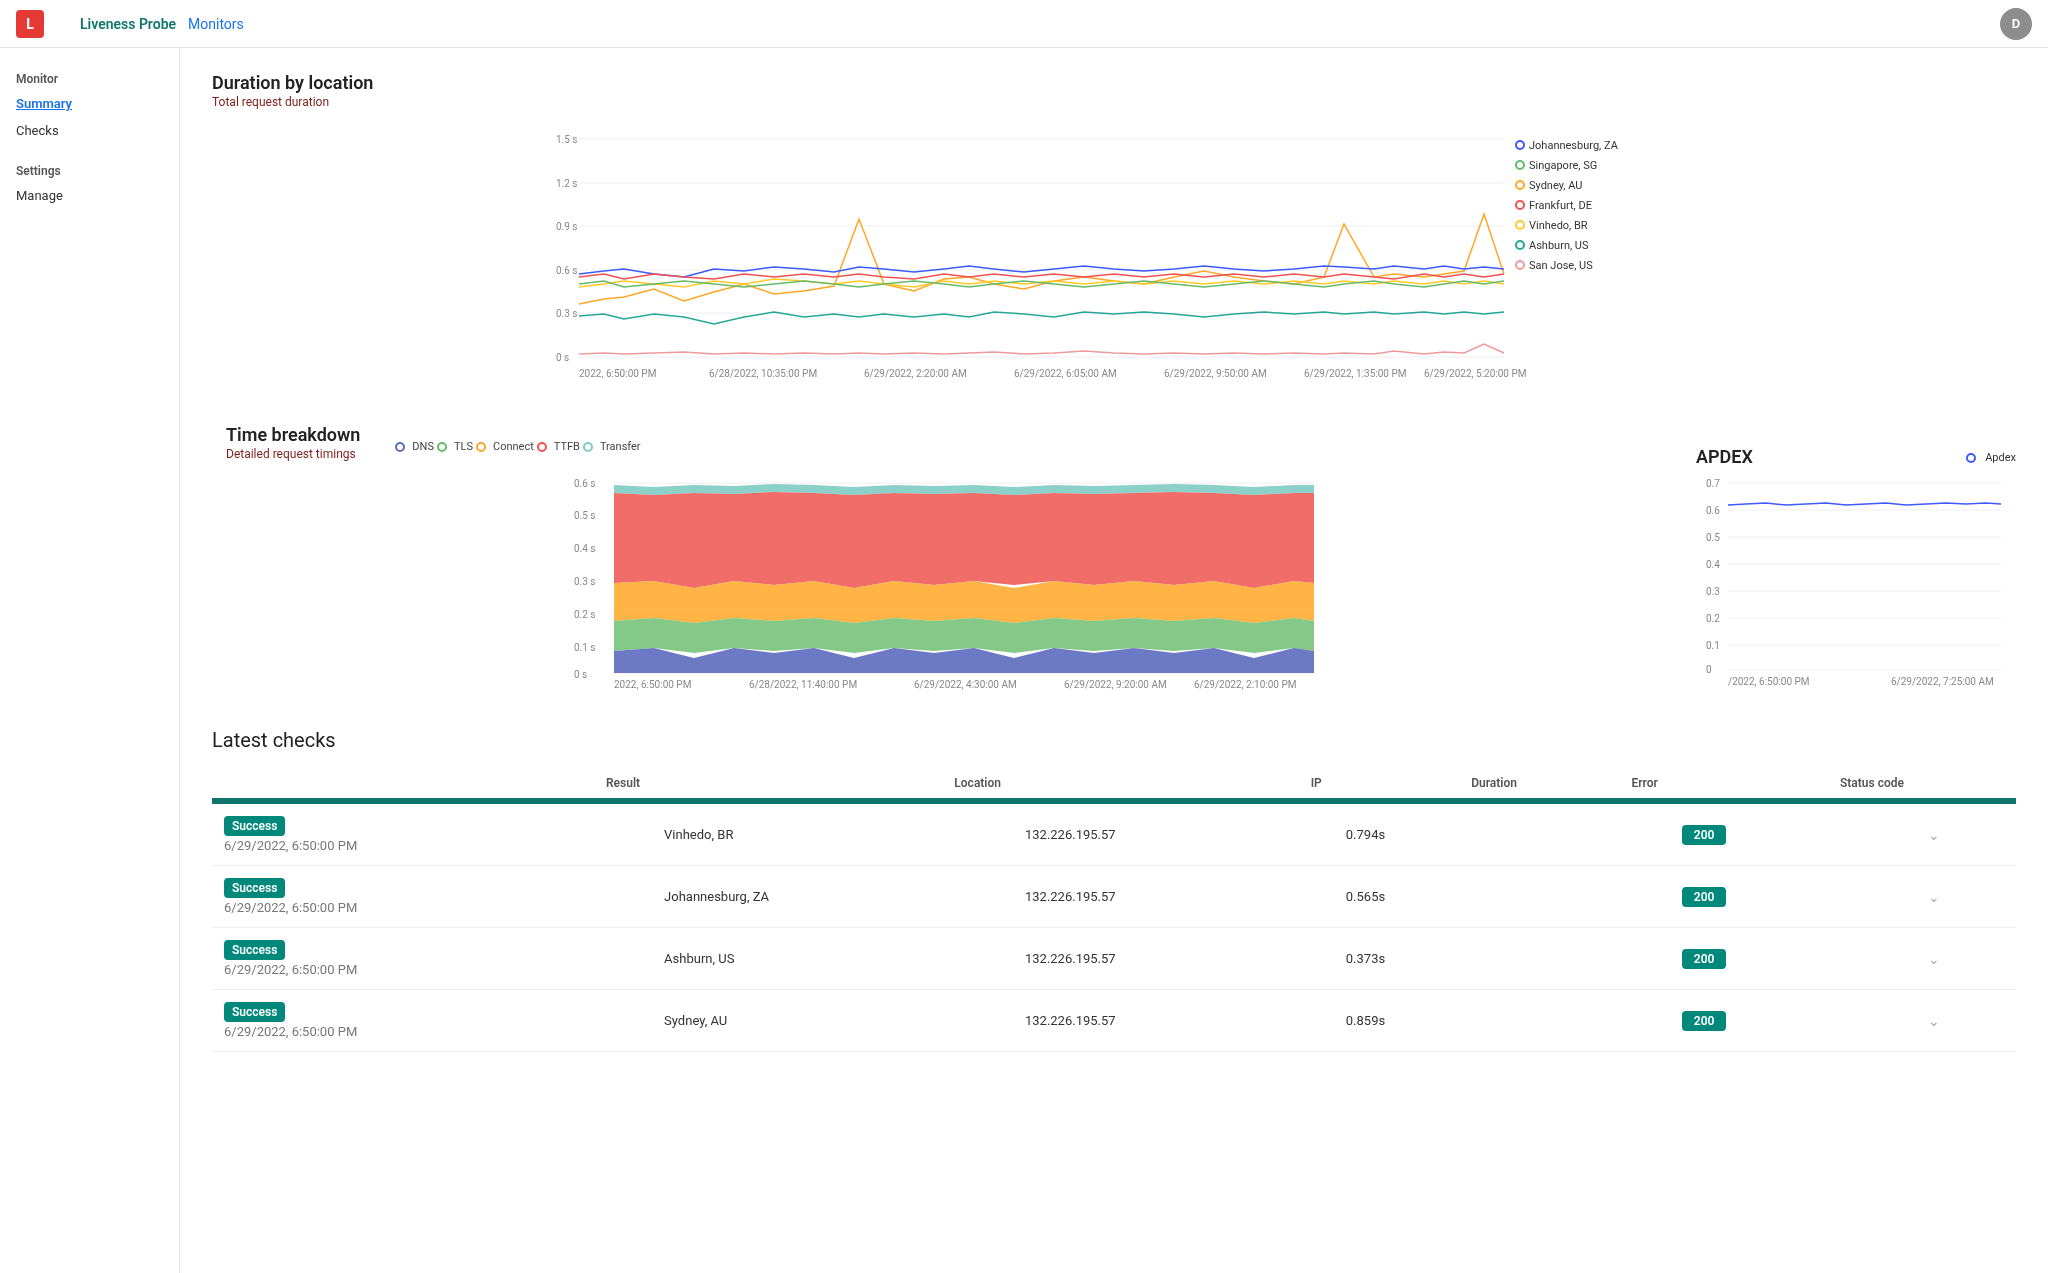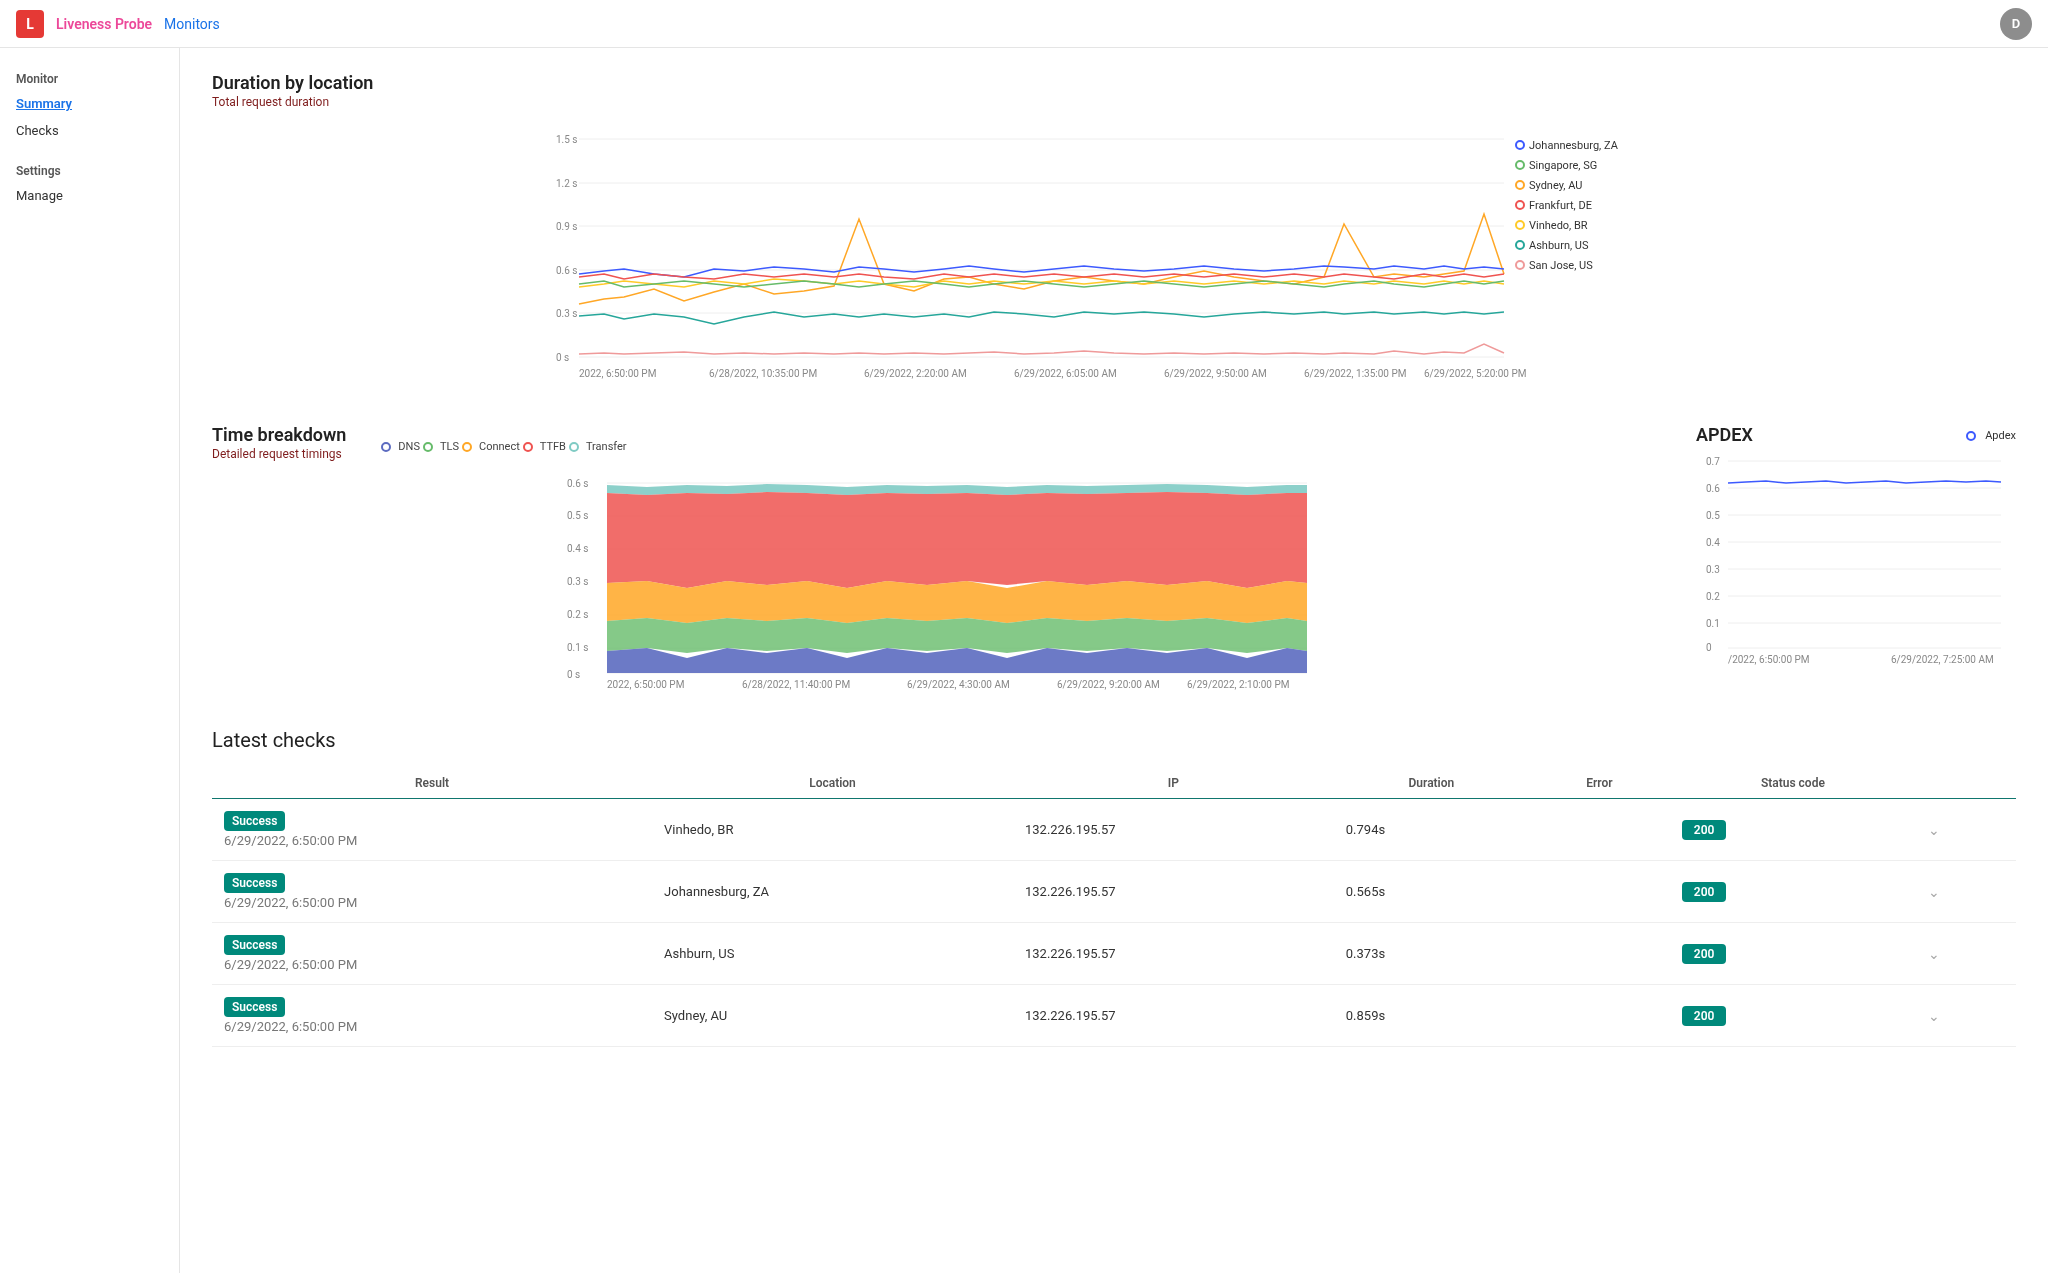--- a/index.html
+++ b/index.html
@@ -15,21 +15,21 @@
       gap: 12px;
     }
     .topnav-logo {
       width: 28px; height: 28px;
       background: #e53935;
       border-radius: 4px;
       display: flex; align-items: center; justify-content: center;
       color: white; font-weight: bold; font-size: 14px;
     }
     .topnav-appname {
-      font-weight: 600; font-size: 14px; color: #ec4899;
+      font-weight: 600; font-size: 14px; color: #0f766e; margin-left: 24px;
     }
     .topnav-link {
       color: #1a73e8; font-size: 14px; text-decoration: none;
     }
     .topnav-avatar {
       margin-left: auto;
       width: 32px; height: 32px;
       background: #8d8d8d;
       border-radius: 50%;
       display: flex; align-items: center; justify-content: center;
@@ -76,36 +76,37 @@
     .chart-title { font-size: 18px; font-weight: 600; color: #222; margin-bottom: 2px; }
     .chart-subtitle { font-size: 12px; color: #7f1d1d; margin-bottom: 8px; }
 
     
     svg { overflow: visible; }
 
     
     .breakdown-row {
       display: flex;
       gap: 24px;
-      align-items: flex-start;
+      align-items: flex-end;
       margin-bottom: 32px;
+      margin-left: 14px;
     }
     .breakdown-left { flex: 1; }
     .breakdown-right { width: 320px; min-width: 280px; }
     .breakdown-legend-item {
       display: flex; align-items: center; gap: 4px; font-size: 11px; color: #444;
     }
 
     
     .table-section { }
     .section-title { font-size: 20px; font-weight: 400; margin-bottom: 16px; color: #222; }
     .checks-table { width: 100%; border-collapse: collapse; }
     .checks-table th {
-      text-align: center; font-size: 12px; font-weight: 600; color: #555;
-      border-bottom: 1px solid #0f766e; padding: 8px 12px;
+      text-align: right; font-size: 12px; font-weight: 600; color: #555;
+      border-bottom: 6px solid #0f766e; padding: 8px 12px;
     }
     .checks-table td {
       padding: 12px 12px; border-bottom: 1px solid #eee; vertical-align: middle;
       font-size: 13px;
     }
     .success-badge {
       background: #00897b; color: white;
       padding: 3px 8px; border-radius: 4px;
       font-size: 12px; font-weight: 600; display: inline-block;
       margin-bottom: 2px;

